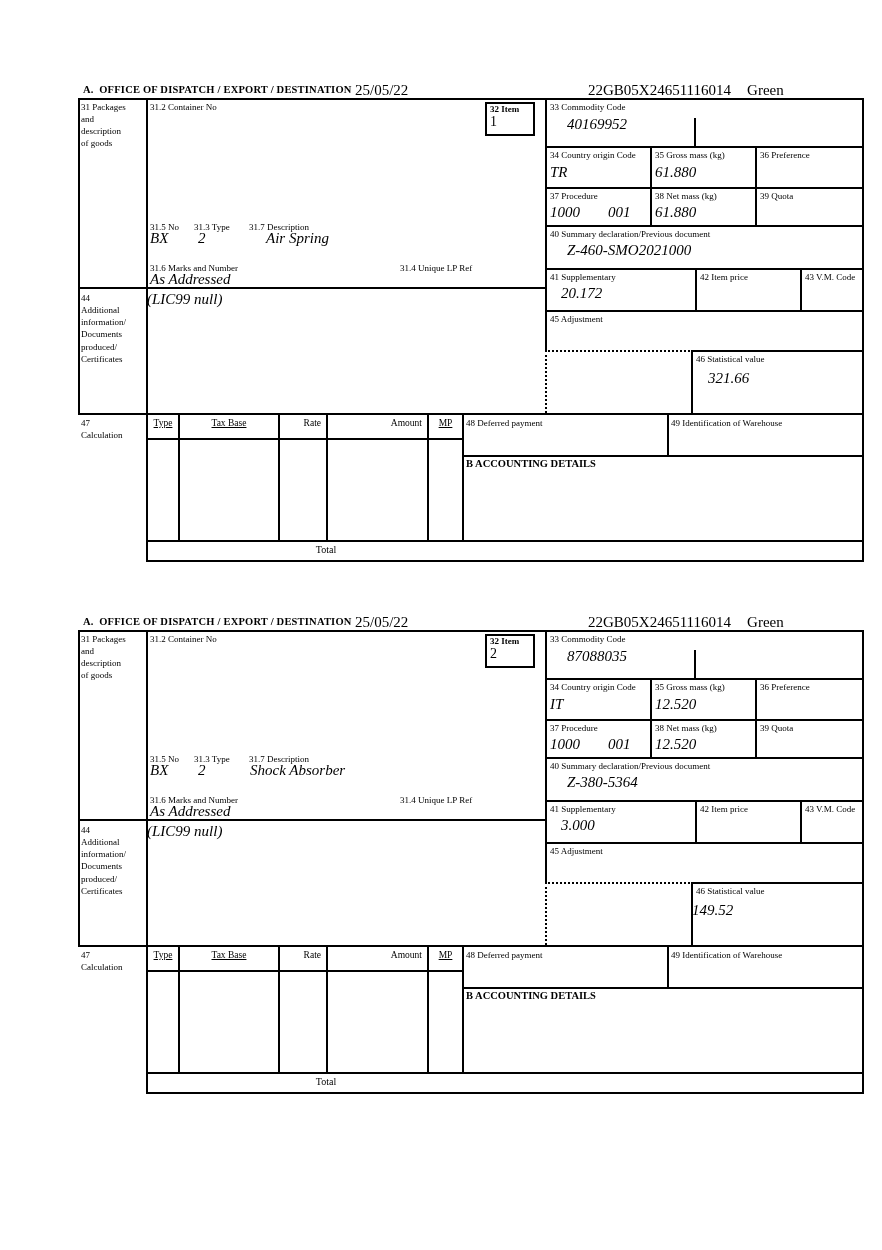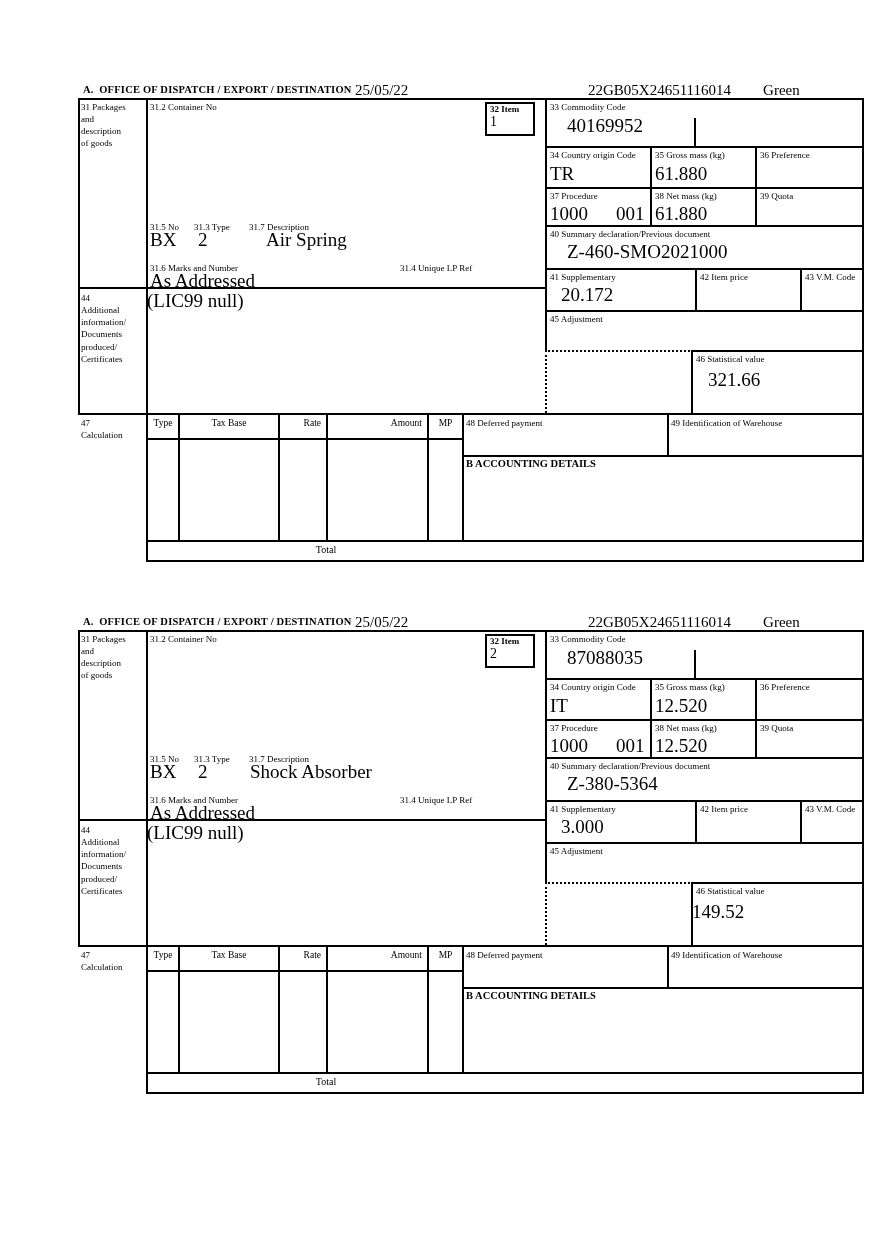--- a/index.html
+++ b/index.html
@@ -11,30 +11,30 @@
   .decl-section{position:relative;width:786px;height:480px;margin-bottom:52px;}
   
   .lnh,.lnv{position:absolute;background:#000;}
   .lnh{height:2px;}
   .lnv{width:2px;}
   .lnh-dot{position:absolute;height:0;border-top:2px dotted #000;}
   .lnv-dot{position:absolute;width:0;border-left:2px dotted #000;}
   
   .lbl{position:absolute;font-size:9px;line-height:1.35;white-space:nowrap;}
   .ml{white-space:pre-line;}
-  .val{position:absolute;font-size:19px;line-height:1.1;white-space:pre;}
+  .val{position:absolute;font-size:15px;line-height:1.1;white-space:pre;font-style:italic;}
   .hdr-title{position:absolute;top:2px;left:5px;font-size:10.5px;font-weight:bold;letter-spacing:.2px;white-space:pre;}
   .hdr-date{position:absolute;top:0;left:277px;font-size:15px;}
   .hdr-ref{position:absolute;top:0;left:510px;font-size:15px;white-space:pre;}
-  .hdr-status{margin-left:32px;}
+  .hdr-status{margin-left:16px;}
   .itembox{position:absolute;left:407px;top:20px;width:50px;height:34px;border:2px solid #000;box-sizing:border-box;padding:1px 3px;}
   .itembox .ib-lbl{font-size:9px;display:block;line-height:1;font-weight:bold;}
   .itembox .ib-val{font-size:14px;display:block;line-height:1.1;}
   .th{position:absolute;top:336px;font-size:9.5px;}
-  .th.c{text-align:center;}
+  .th.c{text-align:center;text-decoration:underline;}
   .th.r{text-align:right;padding-right:3px;box-sizing:border-box;}
   .acct{position:absolute;left:388px;top:376px;font-size:10.5px;font-weight:bold;}
   .totallbl{position:absolute;left:68px;top:462px;width:360px;text-align:center;font-size:10px;}
   .gap{display:inline-block;width:28px;}
 </style>
 </head>
 <body>
 
 <div class="wrap" id="sections">
   <section class="decl-section">

